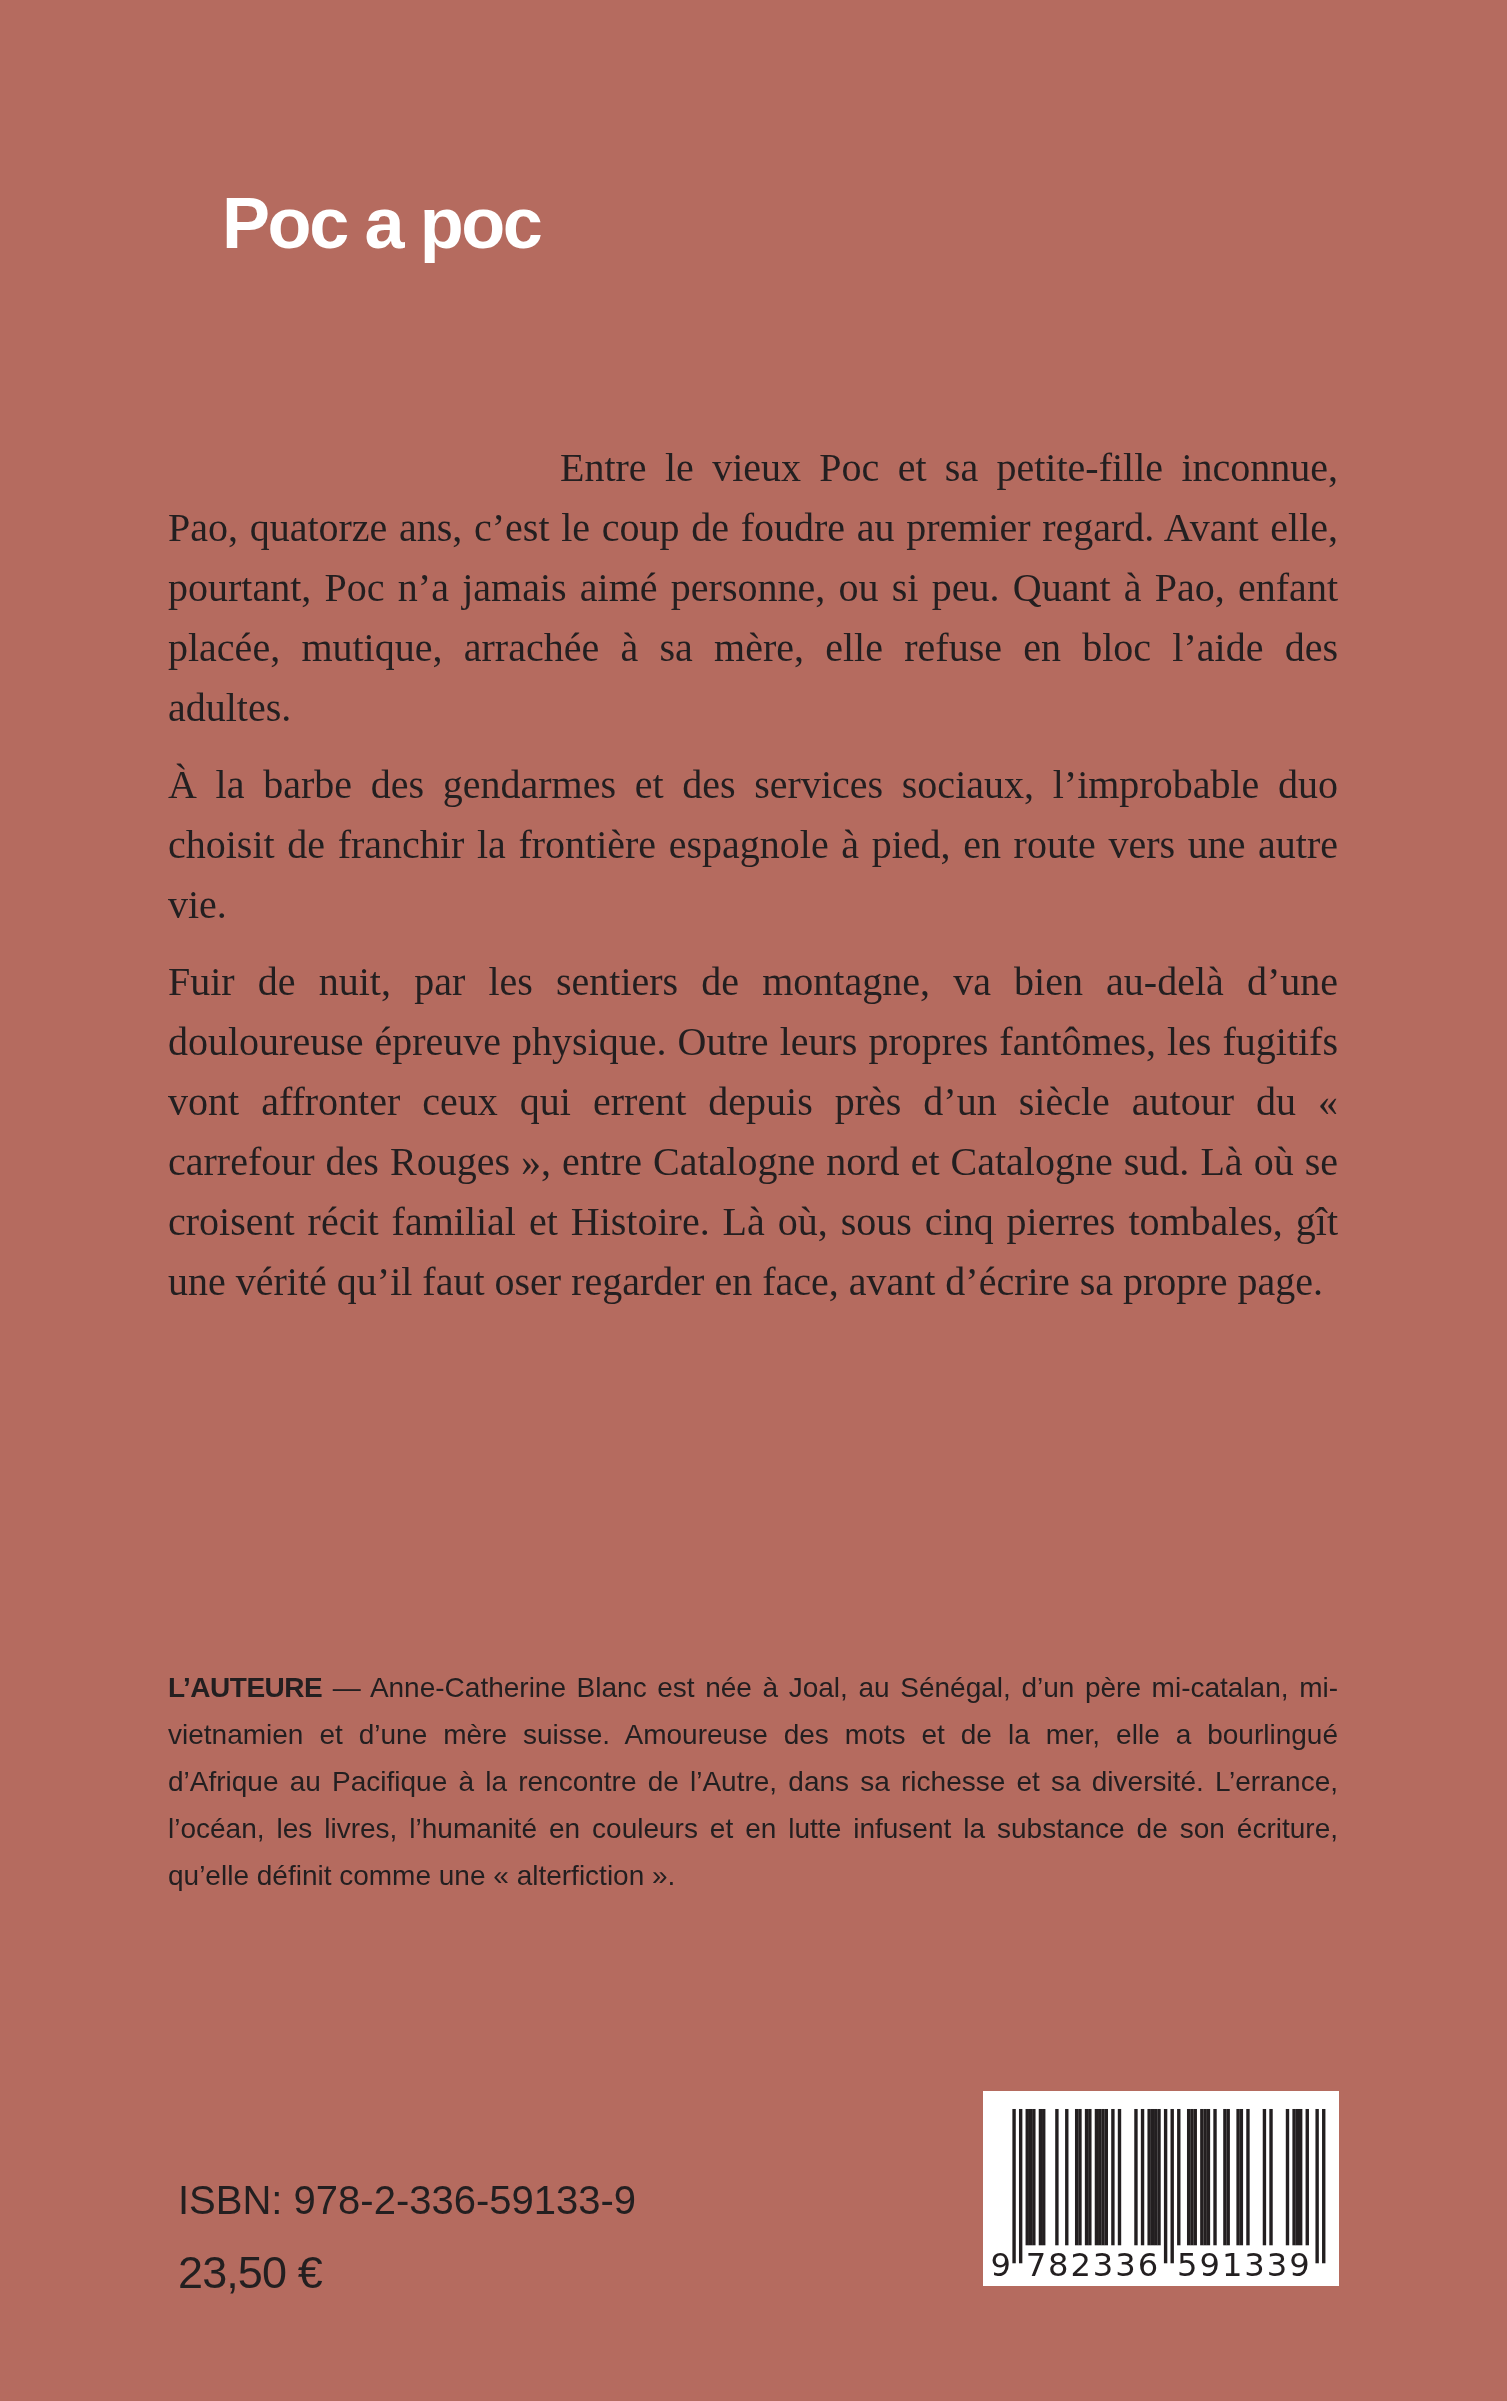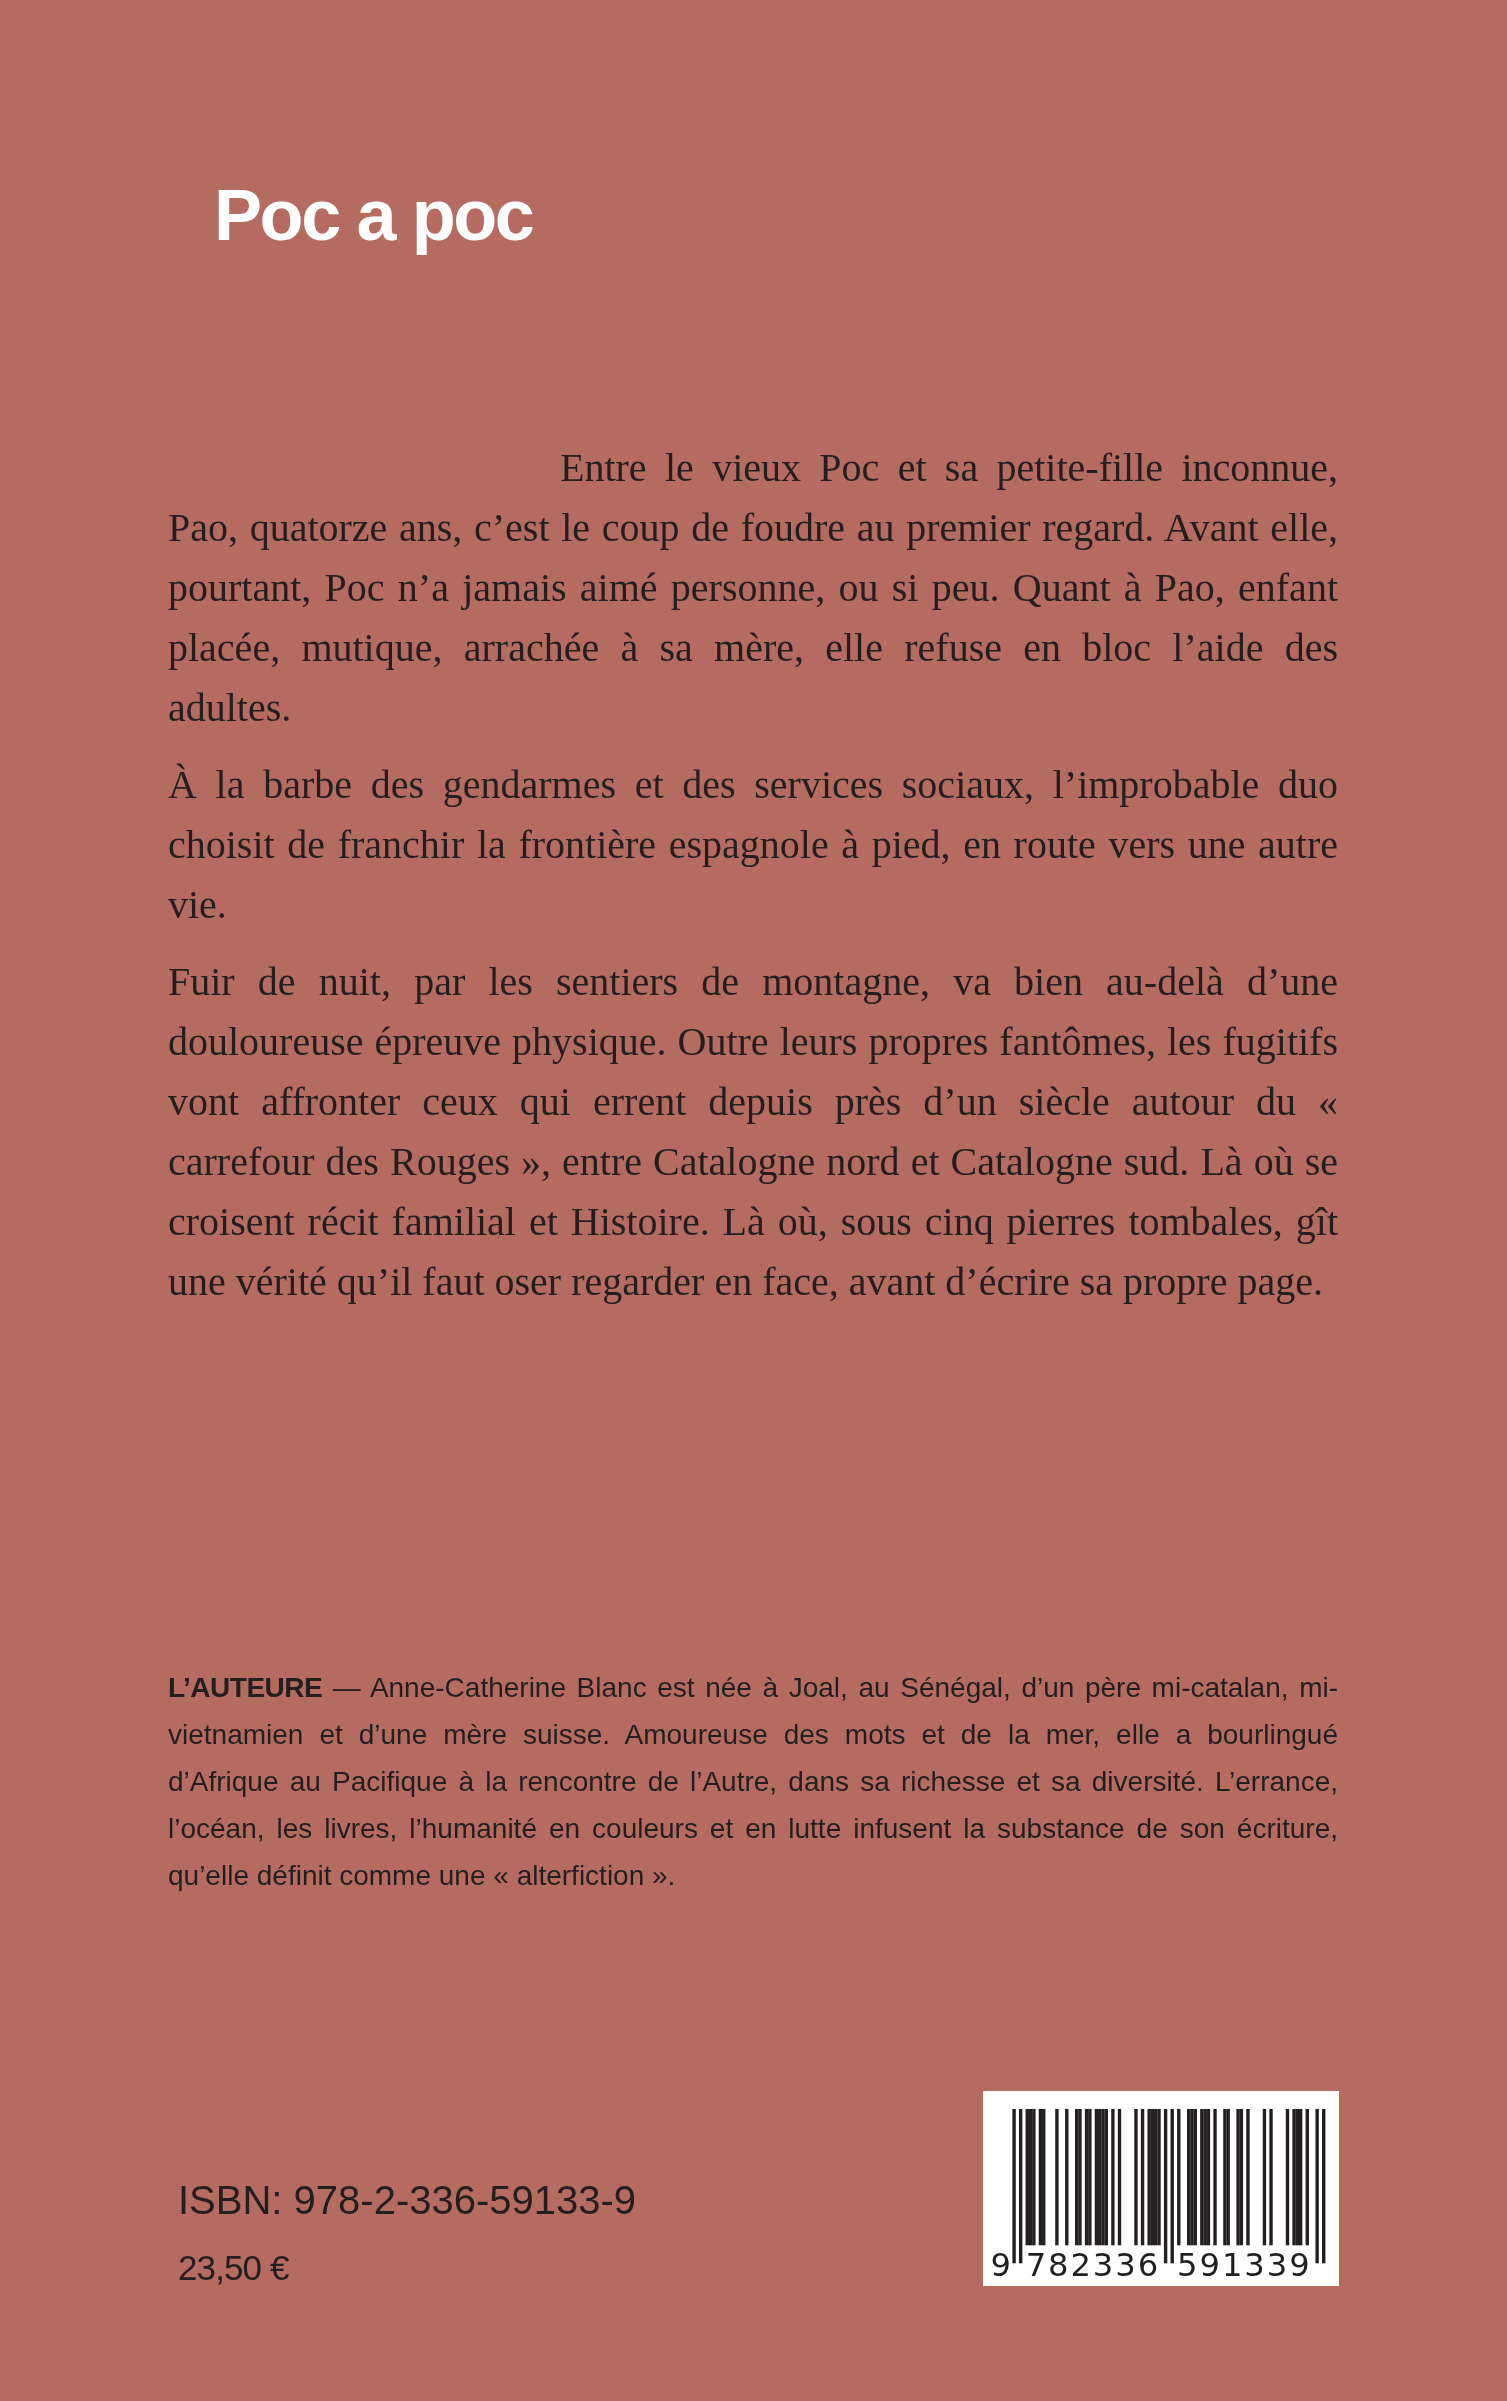--- a/index.html
+++ b/index.html
@@ -3,21 +3,21 @@
 <meta charset="utf-8">
 <style>
   html, body { margin: 0; padding: 0; }
   body {
     width: 1508px; height: 2402px;
     background: #b56b5f;
     position: relative; overflow: hidden;
   }
   .title {
     position: absolute; left: 214px; top: 179px;
-    margin: 0;
+    margin: 8px;
     font-family: "Liberation Sans", sans-serif;
     font-weight: bold; font-size: 72px; line-height: 1;
     letter-spacing: -2.4px;
     color: #ffffff; white-space: nowrap;
   }
   .blurb {
     position: absolute; left: 168px; top: 394px; width: 1170px;
     font-family: "Liberation Serif", serif;
     font-size: 40px; line-height: 60px;
     color: #231f20;
@@ -37,21 +37,21 @@
   .bio .label { font-weight: bold; letter-spacing: -0.5px; margin-top: 32px; }
   .isbn {
     position: absolute; left: 178px; top: 2180px;
     font-family: "Liberation Sans", sans-serif;
     font-size: 40px; line-height: 1; color: #231f20;
     white-space: nowrap;
   }
   .price {
     position: absolute; left: 178px; top: 2250px;
     font-family: "Liberation Sans", sans-serif;
-    font-size: 35px; line-height: 1; color: #231f20;
+    font-size: 45px; line-height: 1; color: #231f20;
     letter-spacing: -0.9px;
     white-space: nowrap;
   }
   .barcode {
     position: absolute; left: 983px; top: 2091px;
     width: 356px; height: 195px;
     background: #ffffff;
   }
   .barcode svg { position: absolute; left: 0; top: 0; }
   .barcode .digits text {

